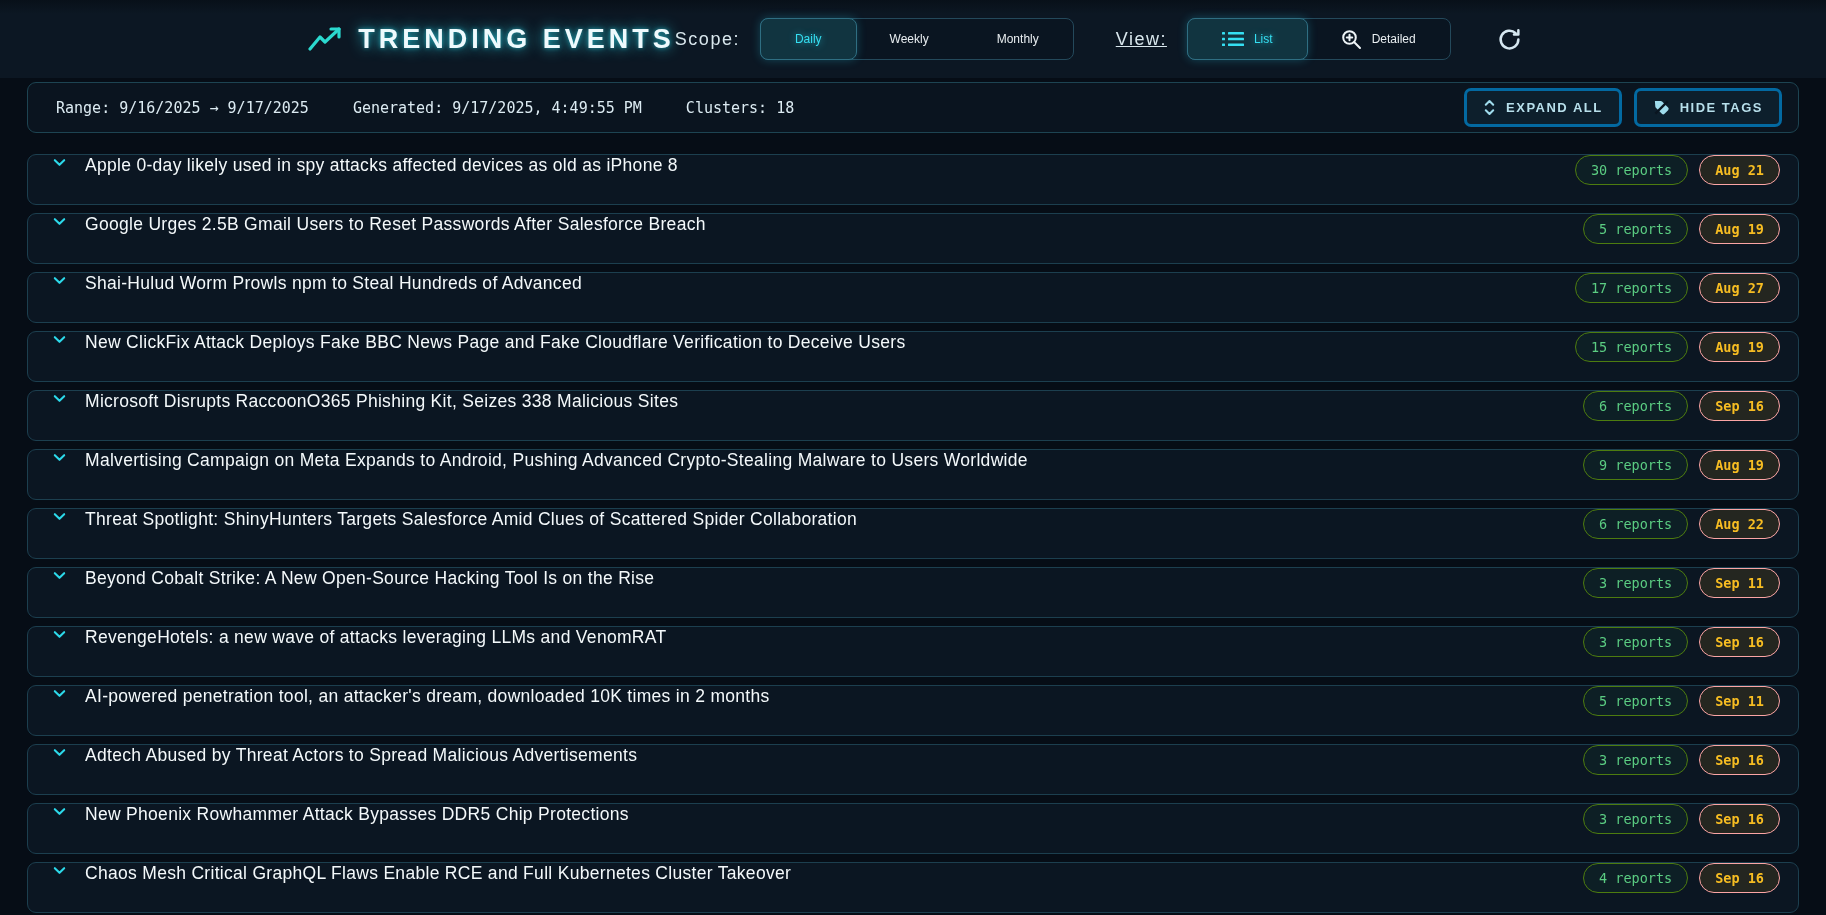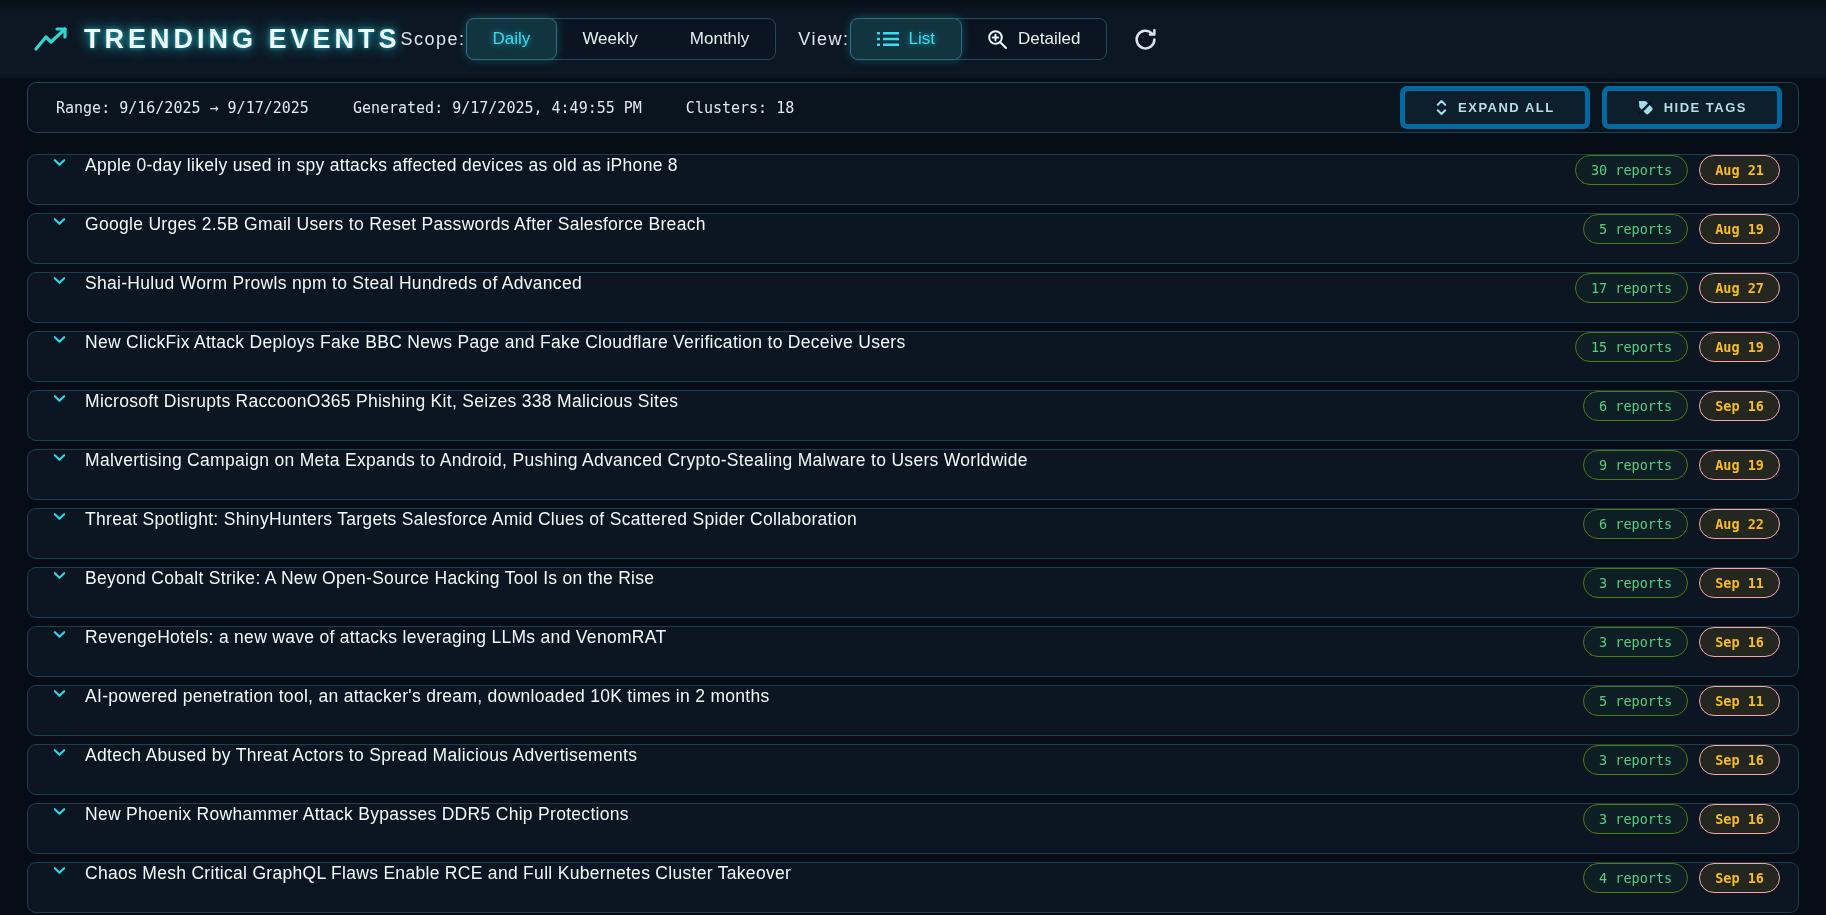--- a/index.html
+++ b/index.html
@@ -9,49 +9,49 @@
     font-family: "Liberation Sans", sans-serif;
     color: #e8f1f5;
   }
 
   
   .app-header {
     height: 78px;
     background: linear-gradient(#081019, #0c1723 18%, #0c1723);
     display: flex;
     align-items: center;
-    justify-content: flex-start;
+    justify-content: center;
     padding: 0 30px 0 34px;
   }
   .logo-wrap { display: flex; align-items: center; gap: 16px; }
   .app-title {
     font-size: 27px;
     font-weight: bold;
     letter-spacing: 4px;
     color: #eefafd;
     text-shadow: 0 0 14px rgba(45,217,234,.85), 0 0 4px rgba(45,217,234,.55);
   }
-  .header-controls { display: flex; align-items: center; gap: 0; }
+  .header-controls { display: flex; align-items: center; gap: 20px; }
   .ctl-label { color: #d9e7ed; font-size: 18px; letter-spacing: 1.5px; }
-  .view-label { margin-left: 22px; }
+  .view-label { margin-left: 22px; text-decoration: underline; }
   .seg-group {
     display: flex;
     align-items: stretch;
     border: 1px solid #24495b;
     border-radius: 8px;
     background: #0a1521;
     height: 42px;
   }
   .seg-btn {
     border: none;
     background: transparent;
     color: #e9eef1;
     font-family: "Liberation Sans", sans-serif;
-    font-size: 17px;
-    padding: 0 26px;
+    font-size: 12px;
+    padding: 0 34px;
     display: flex;
     align-items: center;
     gap: 10px;
     cursor: pointer;
     white-space: nowrap;
   }
   .seg-btn.selected {
     background: #113440;
     color: #35dff2;
     border: 1px solid #2f6e82;
@@ -82,29 +82,29 @@
     font-family: "DejaVu Sans Mono", "Liberation Mono", monospace;
     font-size: 15px;
     color: #dcebf2;
     gap: 44px;
   }
   .summary-actions { margin-left: auto; display: flex; gap: 12px; }
   .tool-btn {
     display: flex;
     align-items: center;
     gap: 10px;
-    border: 5px solid #0369a1;
+    border: 3px solid #0369a1;
     border-radius: 7px;
     background: rgba(22,62,78,.28);
     color: #b7dfeb;
     font-family: "Liberation Sans", sans-serif;
     font-size: 13px;
     font-weight: bold;
     letter-spacing: 1.5px;
-    padding: 8px 30px;
+    padding: 8px 16px;
     cursor: pointer;
     white-space: nowrap;
   }
 
   
   .event-list { margin: 21px 27px 0 27px; }
   .event-row {
     height: 51px;
     margin-bottom: 8px;
     background: #0b1622;

